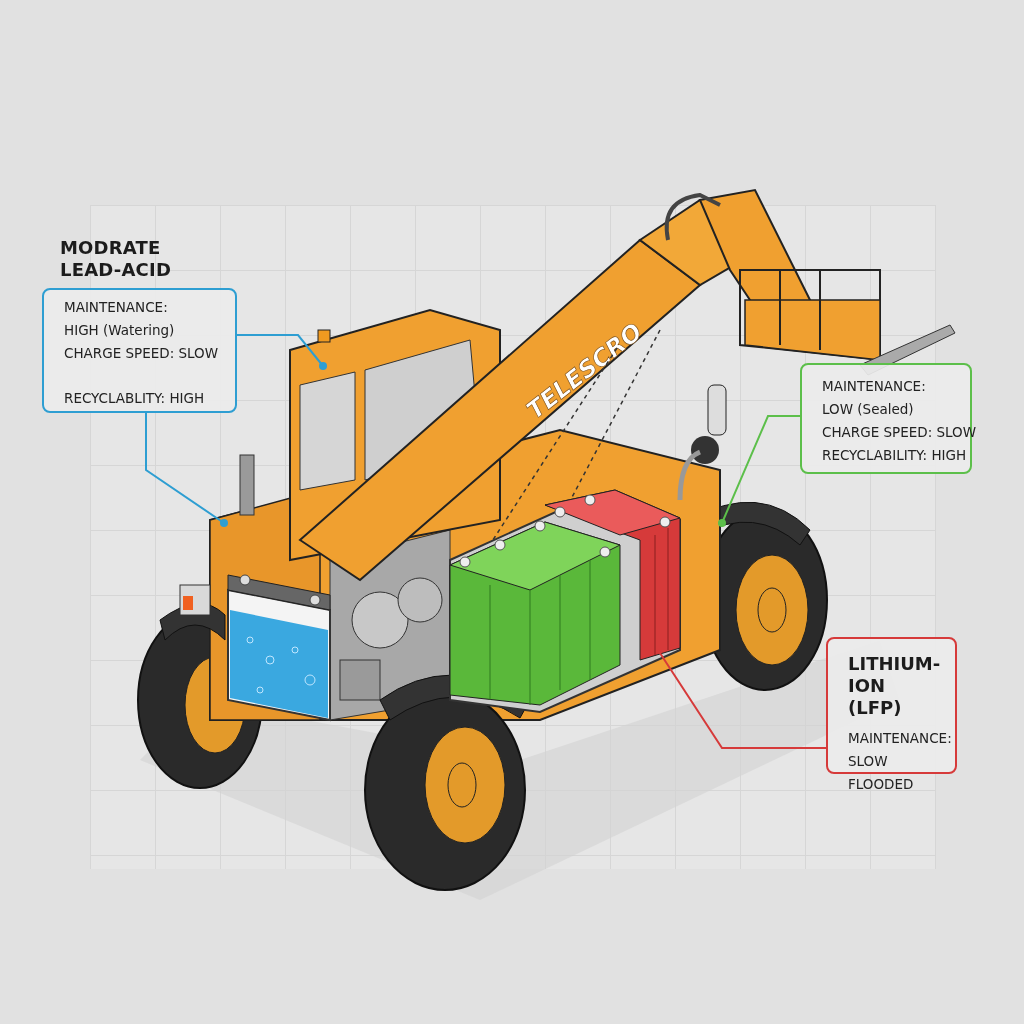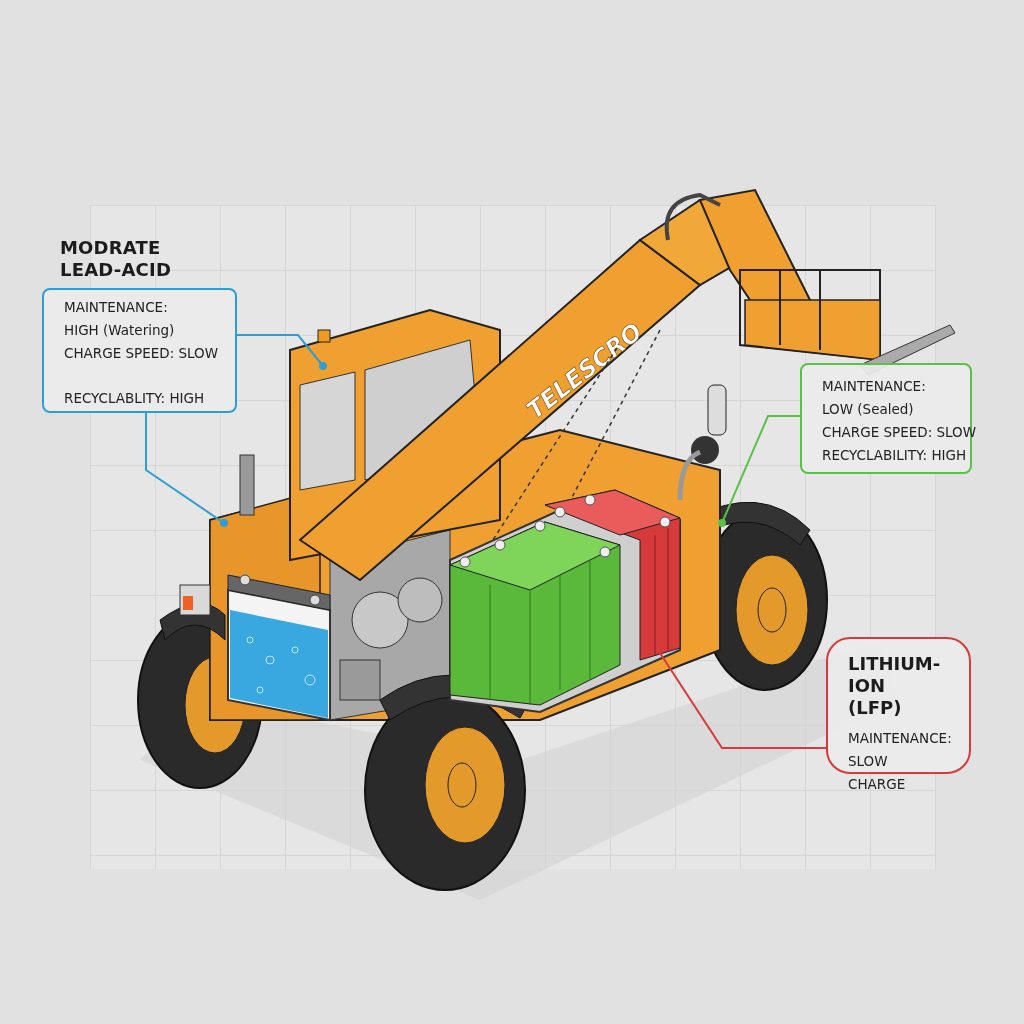--- a/index.html
+++ b/index.html
@@ -9,21 +9,21 @@
     background-image:linear-gradient(#d6d6d6 1px,transparent 1px),linear-gradient(90deg,#d6d6d6 1px,transparent 1px);
     background-size:65px 65px;}
   svg.art{position:absolute;left:0;top:0;}
   .title{position:absolute;font-weight:bold;color:#1c1c1c;font-size:18px;line-height:22px;letter-spacing:0.2px;}
   .callout{position:absolute;background:rgba(236,236,236,0.92);border:2px solid;border-radius:8px;box-sizing:border-box;padding:6px 20px;color:#222;font-size:13.5px;line-height:23px;}
   .callout .line{display:block;white-space:nowrap;}
   .callout .gap{height:22px;}
   .callout .ctitle{font-weight:bold;font-size:18px;line-height:22px;color:#1c1c1c;margin-bottom:8px;}
   .blue{border-color:#2e9ed2;left:42px;top:288px;width:195px;height:125px;}
   .green{border-color:#5cbf4a;left:800px;top:363px;width:172px;height:111px;padding-top:10px;}
-  .red{border-color:#d63a3a;left:826px;top:637px;width:145px;height:137px;padding-top:14px;border-radius:24px;}
+  .red{border-color:#d63a3a;left:826px;top:637px;width:131px;height:137px;padding-top:14px;}
   .boom-label{font-family:"DejaVu Sans","Liberation Sans",sans-serif;font-weight:bold;font-style:italic;}
 </style>
 </head>
 <body>
 
 <div class="grid"></div>
 
 <svg class="art" width="1024" height="1024" viewBox="0 0 1024 1024">
 
   <polygon points="140,760 480,900 900,700 880,640 520,760 200,700" fill="#d2d2d2" opacity="0.6"></polygon>
@@ -163,14 +163,14 @@
   <span class="line">RECYCLABILITY: HIGH</span>
 </div>
 
 <div class="callout red">
   <div class="ctitle">
     <span style="display:block">LITHIUM-ION</span>
     <span style="display:block">(LFP)</span>
   </div>
   <span class="line">MAINTENANCE:</span>
   <span class="line">SLOW</span>
-  <span class="line">CHARGE</span>
+  <span class="line">FLOODED</span>
 </div>
 
 </body></html>

